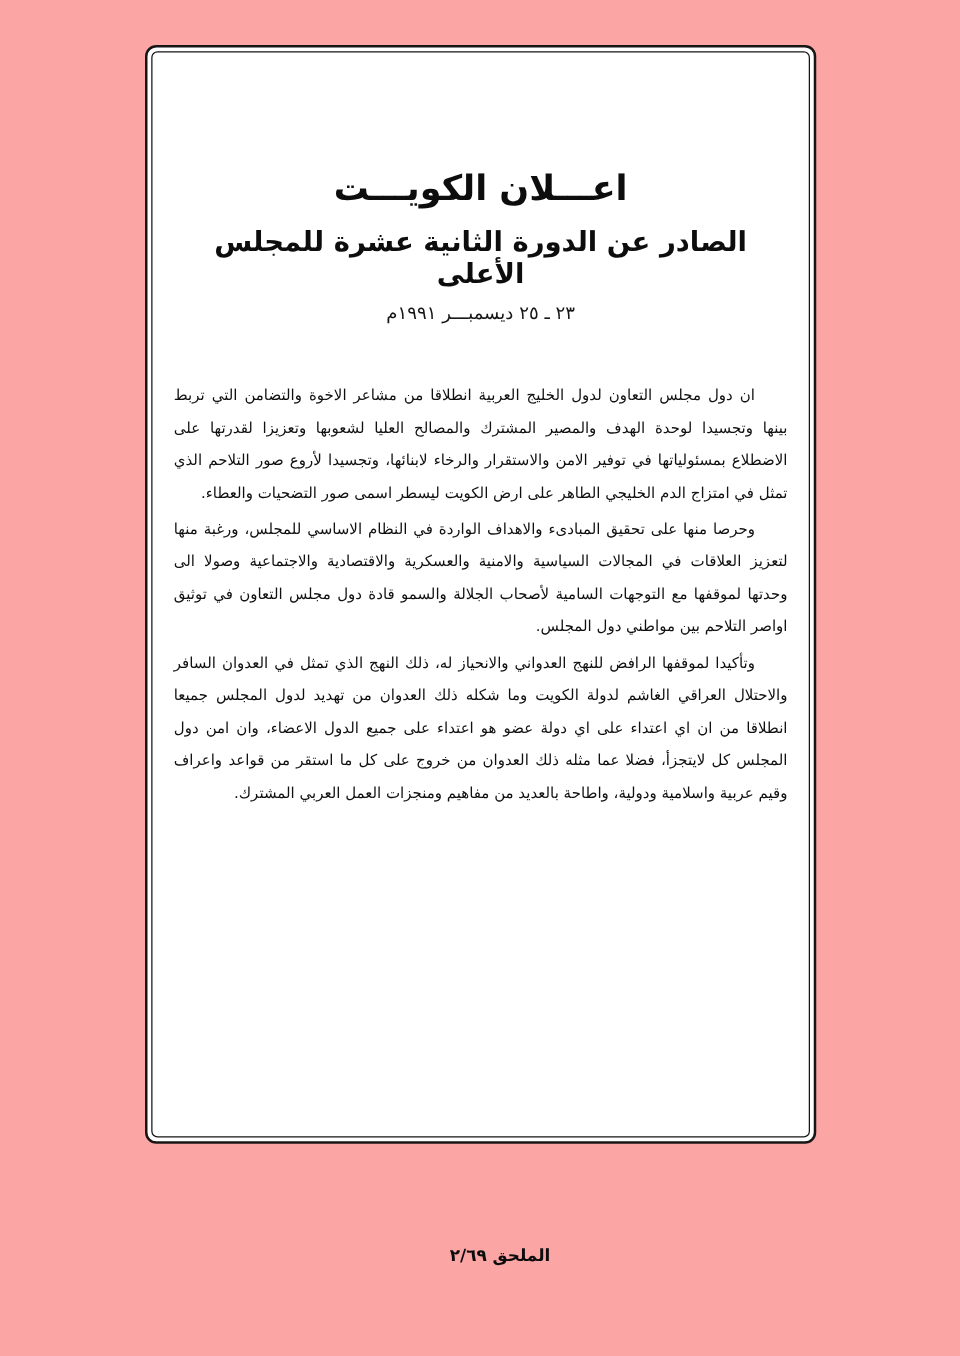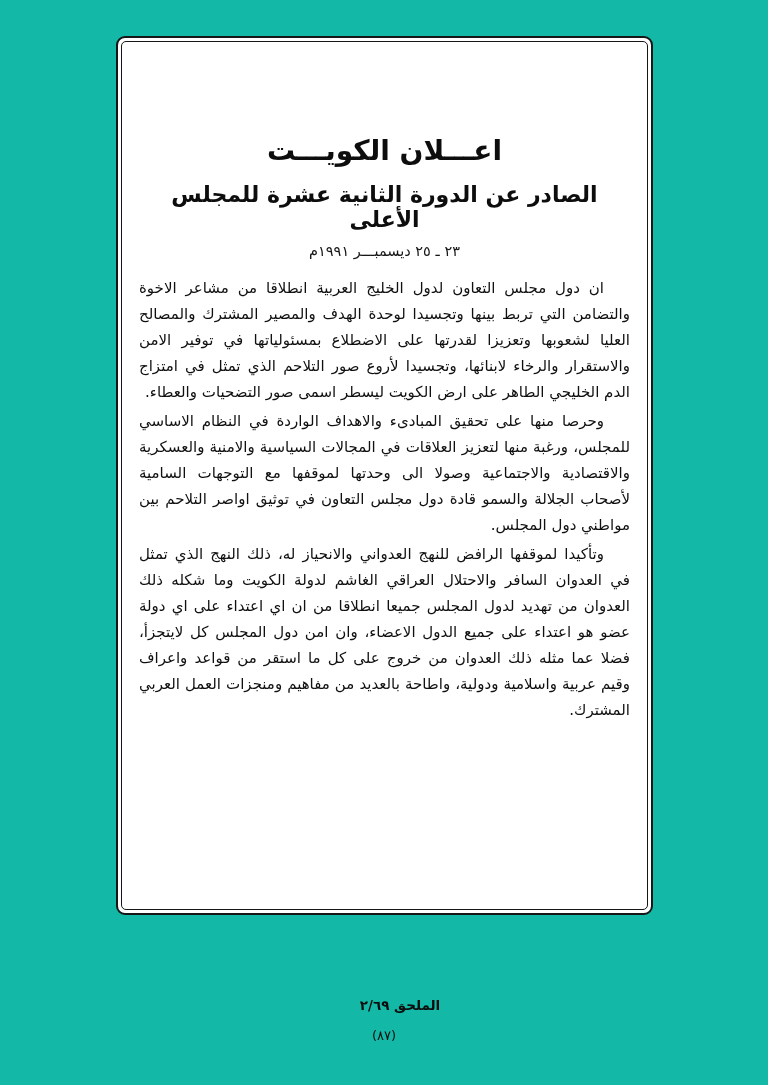--- a/index.html
+++ b/index.html
@@ -10,21 +10,21 @@
     background: #ffffff;
     color: #111111;
     font-family: "DejaVu Sans", sans-serif;
     overflow: hidden;
   }
 
   .page {
     position: relative;
     width: 768px;
     height: 1085px;
-    background: #14b8a6;
+    background: #fca5a5;
   }
 
   
   .frame-outer {
     position: absolute;
     left: 116px;
     top: 36px;
     width: 537px;
     height: 879px;
     border: 2px solid #161616;
@@ -62,23 +62,23 @@
     color: #0d0d0d;
   }
 
   .doc-date {
     font-size: 14.5px;
     margin-top: 11px;
     color: #161616;
   }
 
   .doc-body {
-    margin-top: 16px;
+    margin-top: 44px;
     text-align: justify;
-    font-size: 15px;
+    font-size: 12px;
     line-height: 26px;
     color: #101010;
   }
 
   .doc-body p {
     text-indent: 26px;
     margin-bottom: 3px;
   }
 
   .page-footer-label,
@@ -121,15 +121,14 @@
         <p>ان دول مجلس التعاون لدول الخليج العربية انطلاقا من مشاعر الاخوة والتضامن التي تربط بينها وتجسيدا لوحدة الهدف والمصير المشترك والمصالح العليا لشعوبها وتعزيزا لقدرتها على الاضطلاع بمسئولياتها في توفير الامن والاستقرار والرخاء لابنائها، وتجسيدا لأروع صور التلاحم الذي تمثل في امتزاج الدم الخليجي الطاهر على ارض الكويت ليسطر اسمى صور التضحيات والعطاء.</p>
         <p>وحرصا منها على تحقيق المبادىء والاهداف الواردة في النظام الاساسي للمجلس، ورغبة منها لتعزيز العلاقات في المجالات السياسية والامنية والعسكرية والاقتصادية والاجتماعية وصولا الى وحدتها لموقفها مع التوجهات السامية لأصحاب الجلالة والسمو قادة دول مجلس التعاون في توثيق اواصر التلاحم بين مواطني دول المجلس.</p>
         <p>وتأكيدا لموقفها الرافض للنهج العدواني والانحياز له، ذلك النهج الذي تمثل في العدوان السافر والاحتلال العراقي الغاشم لدولة الكويت وما شكله ذلك العدوان من تهديد لدول المجلس جميعا انطلاقا من ان اي اعتداء على اي دولة عضو هو اعتداء على جميع الدول الاعضاء، وان امن دول المجلس كل لايتجزأ، فضلا عما مثله ذلك العدوان من خروج على كل ما استقر من قواعد واعراف وقيم عربية واسلامية ودولية، واطاحة بالعديد من مفاهيم ومنجزات العمل العربي المشترك.</p>
       </section>
 
     </div>
   </div>
 
   <div class="page-footer-label">الملحق ٢/٦٩</div>
 
-  <div class="page-footer-number">(٨٧)</div>
 
 </div>
 
 </body></html>

